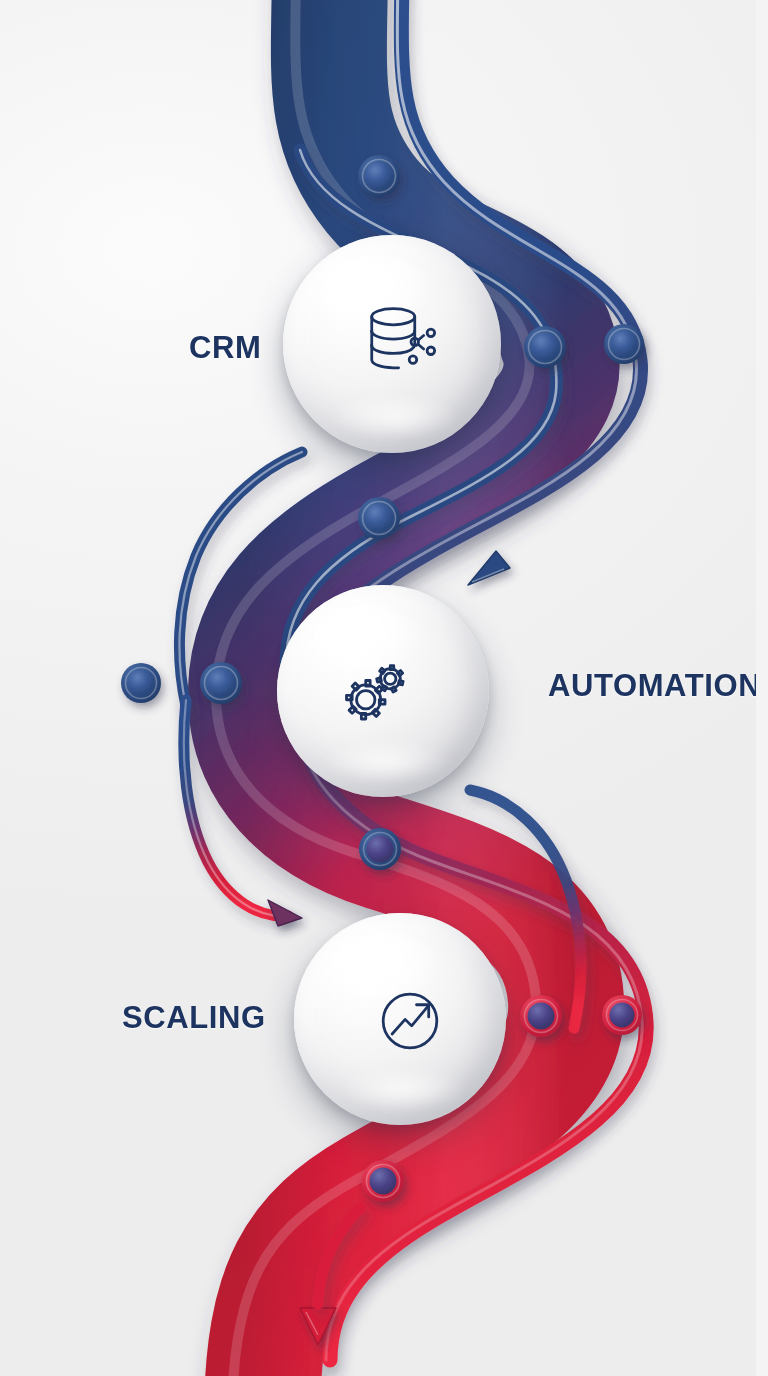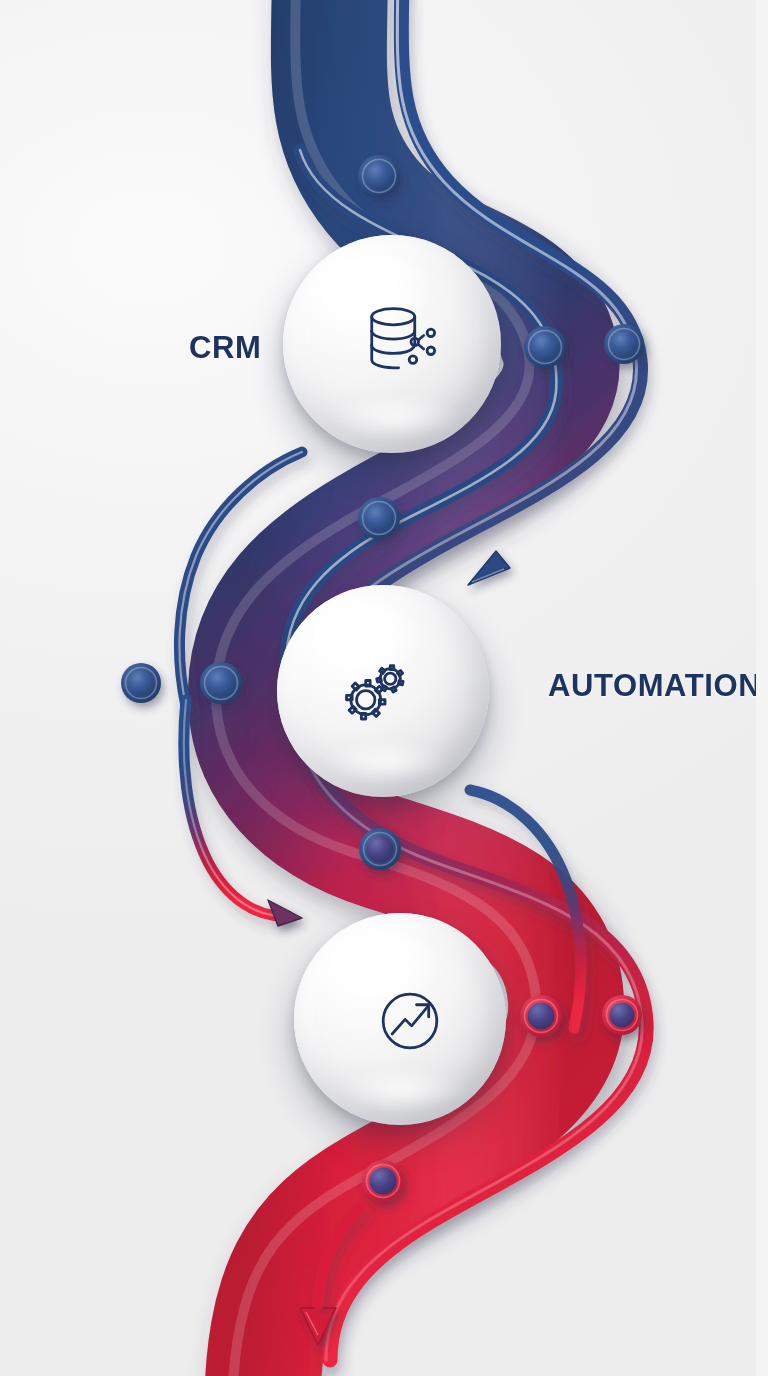--- a/index.html
+++ b/index.html
@@ -376,14 +376,15 @@
         <path d="M26 64 L 42 46 L 50 54 L 70 30"></path>
         <path d="M56 28 L 71 28 L 71 43"></path>
       </svg>
     </div>
   </div>
 
   <div class="label" id="label-crm">CRM</div>
 
   <div class="label" id="label-automation">AUTOMATION</div>
 
+  <div class="label" id="label-scaling">SCALING</div>
 
 </div>
 
 </body></html>

